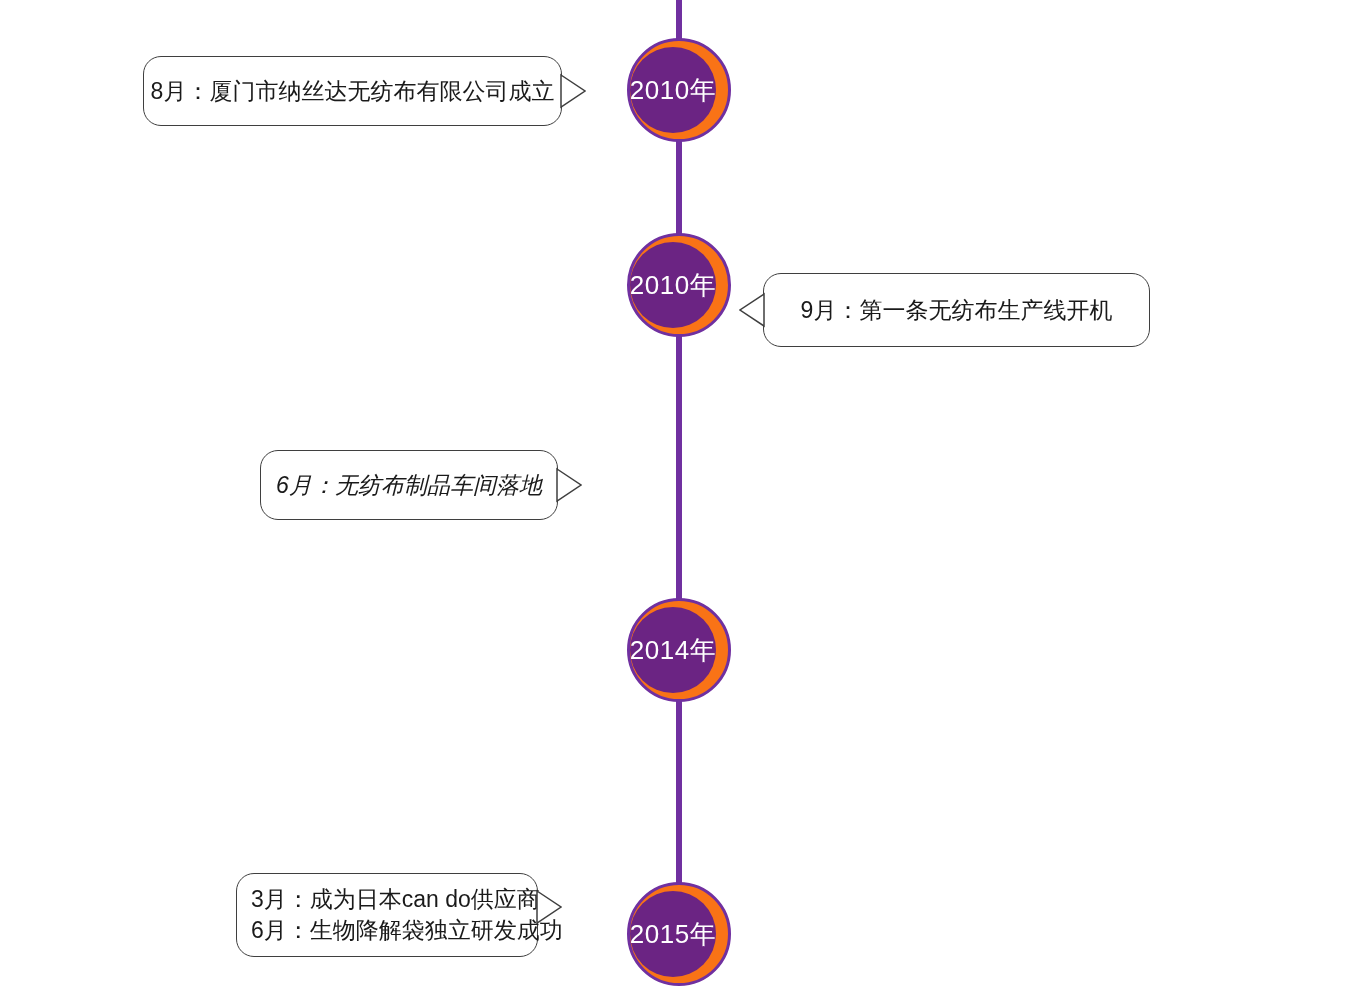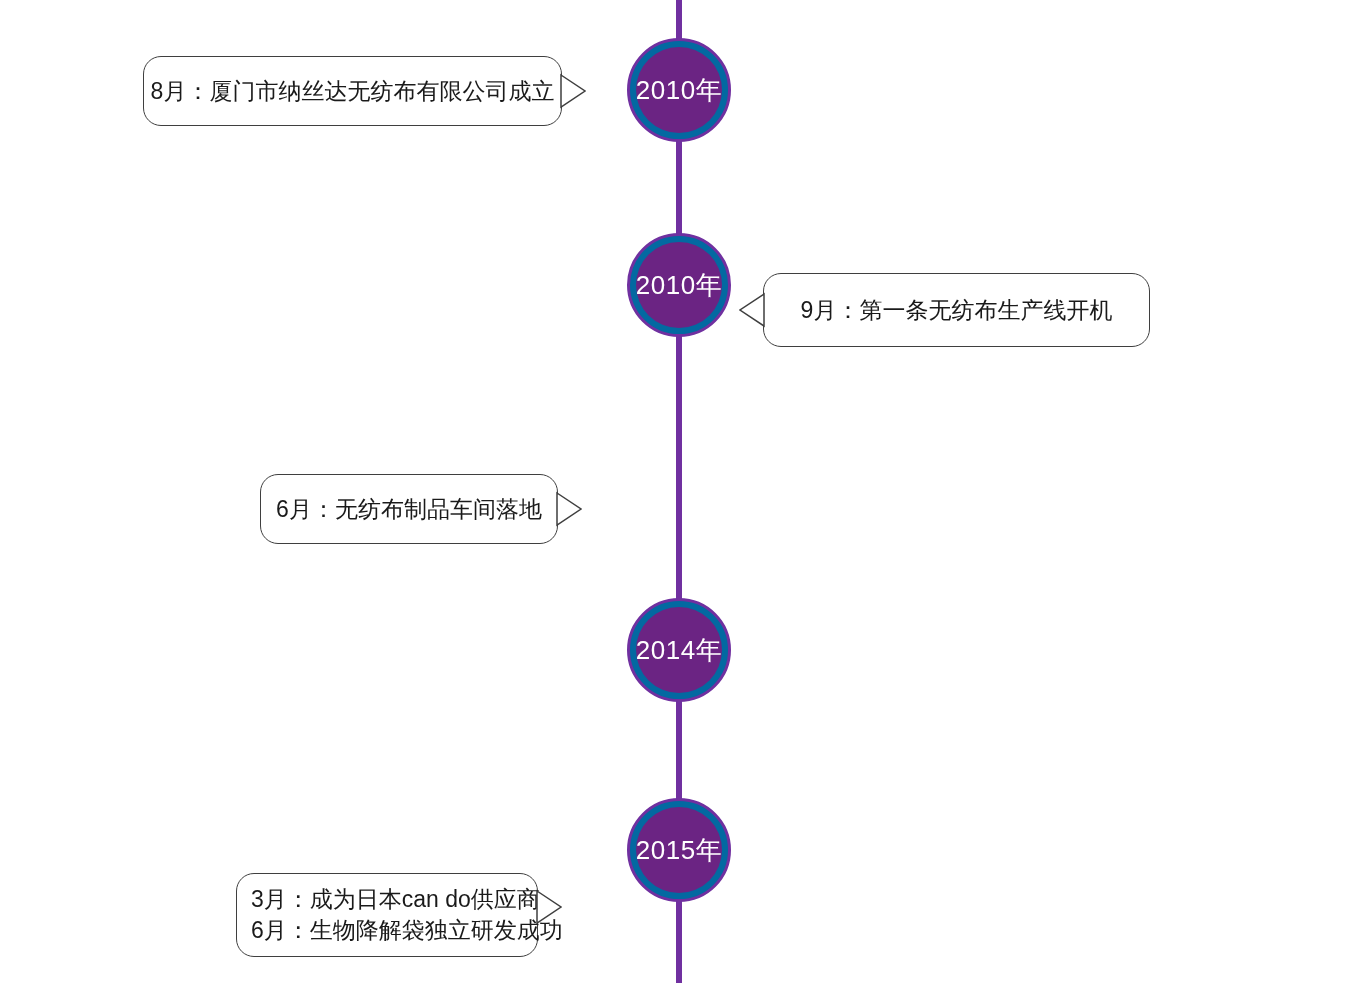--- a/index.html
+++ b/index.html
@@ -21,41 +21,41 @@
     z-index: 0;
   }
 
   
   .node {
     position: absolute;
     left: 627px;
     width: 104px; height: 104px;
     border: 3px solid var(--node-ring, #7030A0);
     border-radius: 50%;
-    background: #0369a1;
-    display: flex; align-items: center; justify-content: center;
+    background: #f97316;
+    display: flex; align-items: center; 
     z-index: 2;
   }
   .node-inner {
     width: 86px; height: 86px;
     border-radius: 50%;
     background: var(--node-fill, #6B2483);
     display: flex; align-items: center; justify-content: center;
   }
   .node-inner span {
     color: var(--year-text, #ffffff);
     font-size: 26px;
     letter-spacing: 0.5px;
     white-space: nowrap;
   }
   .n1 { top: 38px; }
   .n2 { top: 233px; }
   .n3 { top: 429px; }
   .n4 { top: 598px; }
-  .n5 { top: 798px; }
+  .n5 { top: 882px; }
 
   
   .bubble {
     position: absolute;
     background: #ffffff;
     border: 1.5px solid var(--callout-border, #3F3F3F);
     border-radius: 18px;
     display: flex; flex-direction: column; justify-content: center;
     z-index: 1;
   }
@@ -63,21 +63,21 @@
     font-size: 23px;
     color: var(--callout-text, #1A1A1A);
     line-height: 31px;
     white-space: nowrap;
   }
   .bubble.centered p { text-align: center; }
   .bubble.left-aligned { padding-left: 14px; }
 
   .b1 { left: 143px; top: 56px;  width: 419px; height: 70px; }
   .b2 { left: 763px; top: 248px; width: 387px; height: 74px; margin-top: 25px; }
-  .b3 { left: 260px; top: 474px; width: 298px; height: 70px; }
+  .b3 { left: 260px; top: 450px; width: 298px; height: 70px; font-style: italic; }
   .b4 { left: 763px; top: 651px; width: 479px; height: 70px; }
   .b5 { left: 236px; top: 853px; width: 302px; height: 84px; margin-top: 20px; }
 
   
   .ptr {
     position: absolute;
     top: 50%;
     transform: translateY(-50%);
     display: block;
   }

